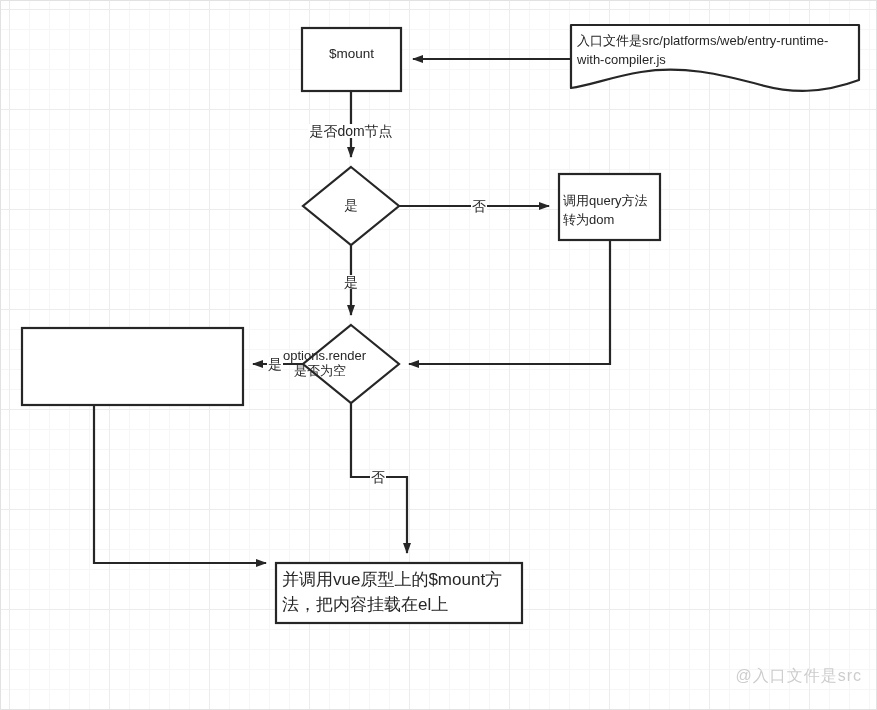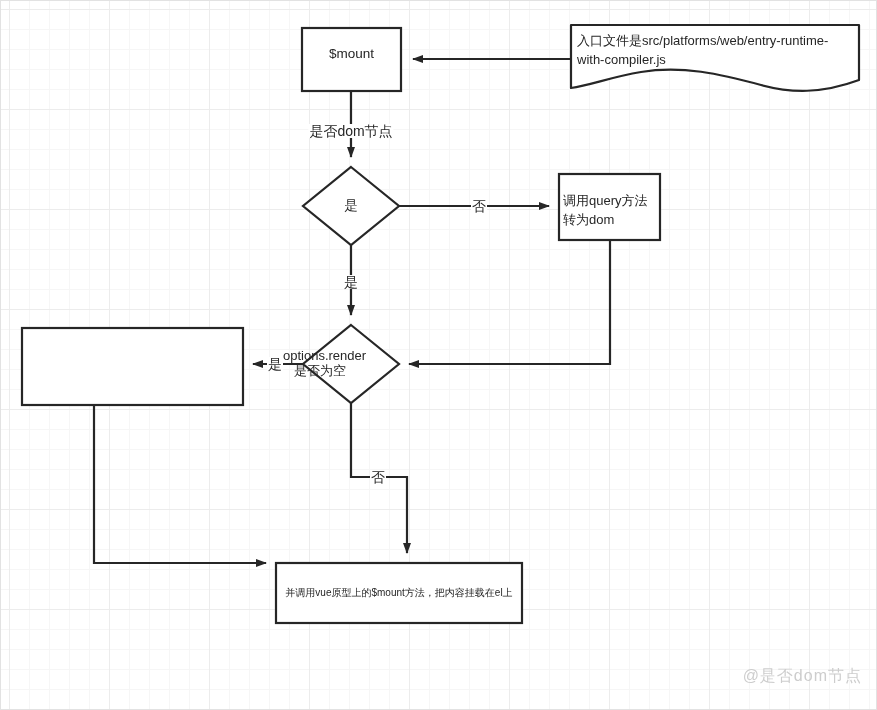--- a/index.html
+++ b/index.html
@@ -123,27 +123,27 @@
 
   <div class="node-label" style="left:576px; top:26px; width:276px; height:48px; font-size:13px;">入口文件是src/platforms/web/entry-runtime-with-compiler.js</div>
 
   <div class="diamond-label" style="left:350px; top:205px;">是</div>
 
   <div class="node-label" style="left:562px; top:173px; width:93px; height:74px; font-size:13px;">调用query方法转为dom</div>
 
   <div class="diamond-label" style="left:350px; top:363px; width:74px; margin-left:-37px; left:350px; font-size:13px;padding-left:12px;">options.render是否为空</div>
 
 
-  <div class="node-label" style="left:281px; top:562px; width:234px; height:60px; font-size:10px;">并调用vue原型上的$mount方法，把内容挂载在el上</div>
+  <div class="node-label" style="left:281px; top:562px; width:234px; height:60px; font-size:17px;">并调用vue原型上的$mount方法，把内容挂载在el上</div>
 
   <div class="edge-label" style="left:350px; top:130px;">是否dom节点</div>
 
   <div class="edge-label" style="left:478px; top:205px;">否</div>
 
   <div class="edge-label" style="left:350px; top:281px;">是</div>
 
   <div class="edge-label" style="left:274px; top:363px;">是</div>
 
   <div class="edge-label" style="left:377px; top:476px;">否</div>
 
-  <div id="watermark">@是否dom节点</div>
+  <div id="watermark">@入口文件是src</div>
 
 </div>
 
 </body></html>

